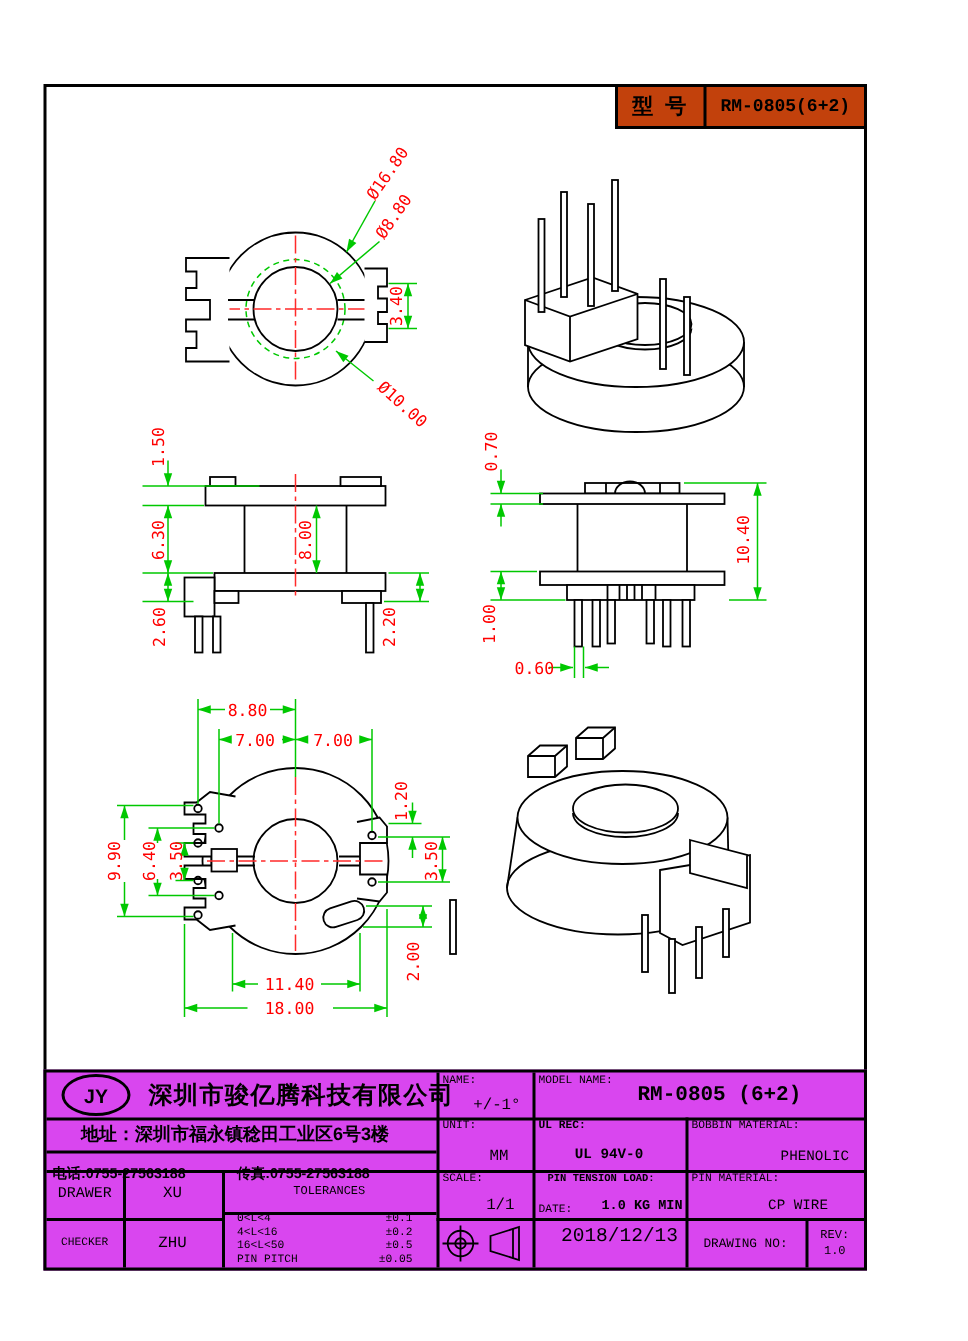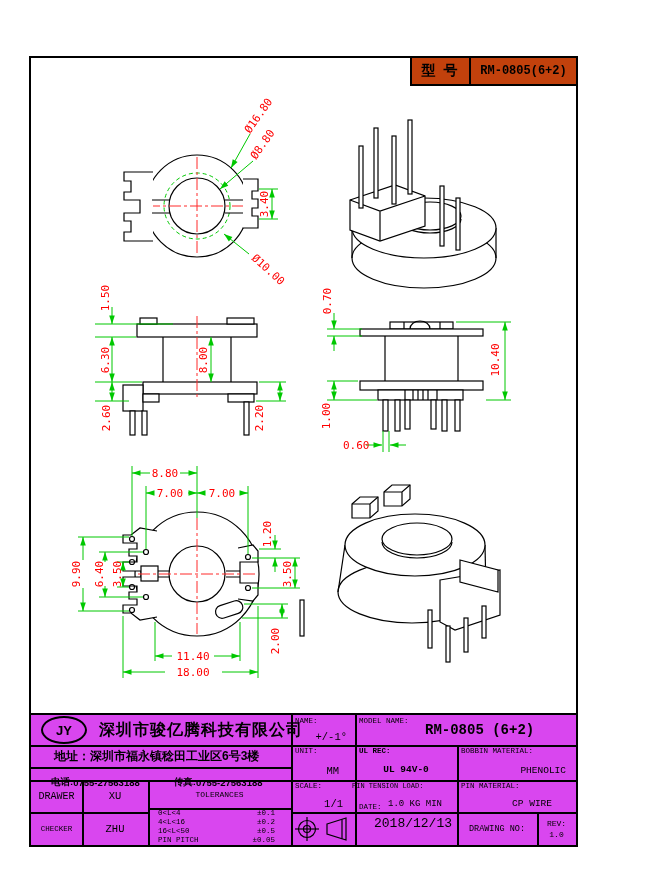--- a/index.html
+++ b/index.html
@@ -284,21 +284,21 @@
       <div class="cell" style="left:0;top:0;width:260px;height:30px;display:flex;align-items:center;">
         <div class="logo" style="margin-left:10px;">JY</div>
         <span class="company">深圳市骏亿腾科技有限公司</span>
       </div>
 
       <div class="cell" style="left:0;top:30px;width:260px;height:22px;display:flex;align-items:center;font-size:12px;font-weight:bold;padding-left:4px;margin-left:19px;">
         <span>地址：</span>
         <span>深圳市福永镇稔田工业区6号3楼</span>
       </div>
 
-      <div class="cell" style="left:0;top:52px;width:260px;height:31px;display:flex;align-items:center;font-size:9.5px;font-weight:bold;padding-left:20px;">
+      <div class="cell" style="left:0;top:52px;width:260px;height:31px;display:flex;align-items:center;font-size:9.5px;font-weight:bold;padding-left:4px;">
         <span>电话: </span>
         <span>0755-27563188</span>
         <span style="width:34px;"></span>
         <span>传真: </span>
         <span>0755-27563188</span>
       </div>
 
       <div class="cell mono" style="left:0;top:65px;width:51px;height:32px;display:flex;align-items:center;justify-content:center;font-size:10px;">DRAWER</div>
       <div class="cell mono" style="left:51px;top:65px;width:66px;height:32px;display:flex;align-items:center;justify-content:center;font-size:10.5px;">XU</div>
       <div class="cell mono" style="left:0;top:97px;width:51px;height:33px;display:flex;align-items:center;justify-content:center;font-size:7.5px;">CHECKER</div>
@@ -354,21 +354,21 @@
         <span class="mono" style="position:absolute;top:7px;left:70px;font-size:14px;font-weight:bold;">RM-0805 (6+2)</span>
       </div>
       <div class="cell" style="left:324px;top:30px;width:102px;height:35px;font-weight:bold;">
         <span class="clabel">UL REC:</span>
         <span class="mono" style="position:absolute;bottom:5px;left:0;width:100%;text-align:center;font-size:9.5px;">UL 94V-0</span>
       </div>
       <div class="cell" style="left:426px;top:30px;width:119px;height:35px;">
         <span class="clabel">BOBBIN MATERIAL:</span>
         <span class="mono" style="position:absolute;bottom:4px;right:10px;font-size:9.5px;">PHENOLIC</span>
       </div>
-      <div class="cell" style="left:317px;top:65px;width:102px;height:32px;">
+      <div class="cell" style="left:330px;top:65px;width:102px;height:32px;font-weight:bold;">
         <span class="clabel" style="font-size:7px;">PIN TENSION LOAD:</span>
         <span class="mono" style="position:absolute;bottom:3px;left:0;width:100%;text-align:center;font-size:9px;padding-left:16px;">1.0 KG MIN</span>
       </div>
       <div class="cell" style="left:426px;top:65px;width:119px;height:32px;">
         <span class="clabel">PIN MATERIAL:</span>
         <span class="mono" style="position:absolute;bottom:3px;right:24px;font-size:9.5px;">CP WIRE</span>
       </div>
       <div class="cell" style="left:324px;top:86px;width:102px;height:33px;">
         <span class="clabel">DATE:</span>
         <span class="mono" style="position:absolute;bottom:3px;right:5px;font-size:13px;">2018/12/13</span>

